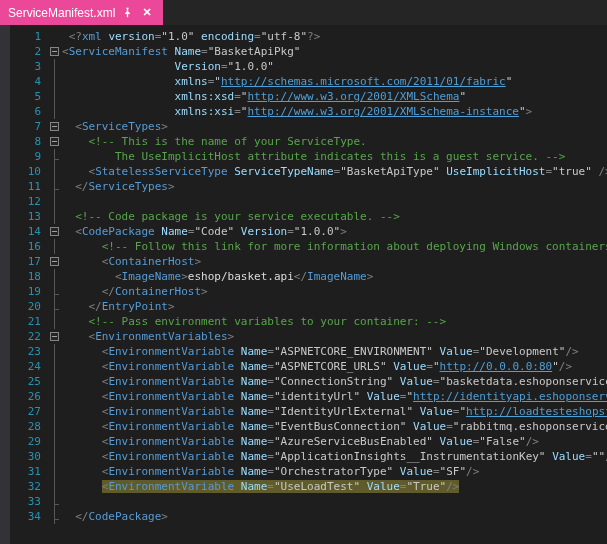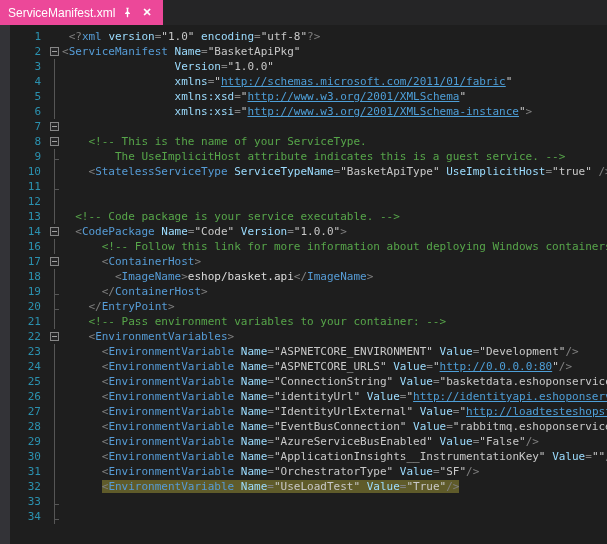--- a/index.html
+++ b/index.html
@@ -79,25 +79,25 @@
 
 <div class="editor">
   <div class="margin-strip"></div>
 
 <div class="row"><div class="num">1</div><div class="gut"></div><div class="code"><span class="w"> </span><span class="d">&lt;?</span><span class="e">xml</span><span class="w"> </span><span class="a">version</span><span class="d">=</span><span class="v">"1.0"</span><span class="w"> </span><span class="a">encoding</span><span class="d">=</span><span class="v">"utf-8"</span><span class="d">?&gt;</span></div></div>
     <div class="row"><div class="num">2</div><div class="gut"><div class="fbox"></div></div><div class="code"><span class="d">&lt;</span><span class="e">ServiceManifest</span><span class="w"> </span><span class="a">Name</span><span class="d">=</span><span class="v">"BasketApiPkg"</span></div></div>
     <div class="row"><div class="num">3</div><div class="gut"><div class="vline"></div></div><div class="code"><span class="w">                 </span><span class="a">Version</span><span class="d">=</span><span class="v">"1.0.0"</span></div></div>
     <div class="row"><div class="num">4</div><div class="gut"><div class="vline"></div></div><div class="code"><span class="w">                 </span><span class="a">xmlns</span><span class="d">=</span><span class="v">"</span><span class="u">http://schemas.microsoft.com/2011/01/fabric</span><span class="v">"</span></div></div>
     <div class="row"><div class="num">5</div><div class="gut"><div class="vline"></div></div><div class="code"><span class="w">                 </span><span class="a">xmlns:xsd</span><span class="d">=</span><span class="v">"</span><span class="u">http://www.w3.org/2001/XMLSchema</span><span class="v">"</span></div></div>
     <div class="row"><div class="num">6</div><div class="gut"><div class="vline"></div></div><div class="code"><span class="w">                 </span><span class="a">xmlns:xsi</span><span class="d">=</span><span class="v">"</span><span class="u">http://www.w3.org/2001/XMLSchema-instance</span><span class="v">"</span><span class="d">&gt;</span></div></div>
-    <div class="row"><div class="num">7</div><div class="gut"><div class="fbox"></div></div></div>
+    <div class="row"><div class="num">7</div><div class="gut"><div class="fbox"></div></div><div class="code"><span class="w">  </span><span class="d">&lt;</span><span class="e">ServiceTypes</span><span class="d">&gt;</span></div></div>
     <div class="row"><div class="num">8</div><div class="gut"><div class="fbox"></div></div><div class="code"><span class="w">    </span><span class="c">&lt;!-- This is the name of your ServiceType.</span></div></div>
     <div class="row"><div class="num">9</div><div class="gut"><div class="vline"></div><div class="tick"></div></div><div class="code"><span class="w">        </span><span class="c">The UseImplicitHost attribute indicates this is a guest service. --&gt;</span></div></div>
     <div class="row"><div class="num">10</div><div class="gut"><div class="vline"></div></div><div class="code"><span class="w">    </span><span class="d">&lt;</span><span class="e">StatelessServiceType</span><span class="w"> </span><span class="a">ServiceTypeName</span><span class="d">=</span><span class="v">"BasketApiType"</span><span class="w"> </span><span class="a">UseImplicitHost</span><span class="d">=</span><span class="v">"true"</span><span class="w"> </span><span class="d">/&gt;</span></div></div>
-    <div class="row"><div class="num">11</div><div class="gut"><div class="vline"></div><div class="tick"></div></div></div>
+    <div class="row"><div class="num">11</div><div class="gut"><div class="vline"></div><div class="tick"></div></div><div class="code"><span class="w">  </span><span class="d">&lt;/</span><span class="e">ServiceTypes</span><span class="d">&gt;</span></div></div>
     <div class="row"><div class="num">12</div><div class="gut"><div class="vline"></div></div><div class="code"></div></div>
     <div class="row"><div class="num">13</div><div class="gut"><div class="vline"></div></div><div class="code"><span class="w">  </span><span class="c">&lt;!-- Code package is your service executable. --&gt;</span></div></div>
     <div class="row"><div class="num">14</div><div class="gut"><div class="fbox"></div></div><div class="code"><span class="w">  </span><span class="d">&lt;</span><span class="e">CodePackage</span><span class="w"> </span><span class="a">Name</span><span class="d">=</span><span class="v">"Code"</span><span class="w"> </span><span class="a">Version</span><span class="d">=</span><span class="v">"1.0.0"</span><span class="d">&gt;</span></div></div>
     <div class="row"><div class="num">16</div><div class="gut"><div class="vline"></div></div><div class="code"><span class="w">      </span><span class="c">&lt;!-- Follow this link for more information about deploying Windows containers to</span></div></div>
     <div class="row"><div class="num">17</div><div class="gut"><div class="fbox"></div></div><div class="code"><span class="w">      </span><span class="d">&lt;</span><span class="e">ContainerHost</span><span class="d">&gt;</span></div></div>
     <div class="row"><div class="num">18</div><div class="gut"><div class="vline"></div></div><div class="code"><span class="w">        </span><span class="d">&lt;</span><span class="e">ImageName</span><span class="d">&gt;</span><span class="x">eshop/basket.api</span><span class="d">&lt;/</span><span class="e">ImageName</span><span class="d">&gt;</span></div></div>
     <div class="row"><div class="num">19</div><div class="gut"><div class="vline"></div><div class="tick"></div></div><div class="code"><span class="w">      </span><span class="d">&lt;/</span><span class="e">ContainerHost</span><span class="d">&gt;</span></div></div>
     <div class="row"><div class="num">20</div><div class="gut"><div class="vline"></div><div class="tick"></div></div><div class="code"><span class="w">    </span><span class="d">&lt;/</span><span class="e">EntryPoint</span><span class="d">&gt;</span></div></div>
     <div class="row"><div class="num">21</div><div class="gut"><div class="vline"></div></div><div class="code"><span class="w">    </span><span class="c">&lt;!-- Pass environment variables to your container: --&gt;</span></div></div>
     <div class="row"><div class="num">22</div><div class="gut"><div class="fbox"></div></div><div class="code"><span class="w">    </span><span class="d">&lt;</span><span class="e">EnvironmentVariables</span><span class="d">&gt;</span></div></div>
@@ -105,14 +105,14 @@
     <div class="row"><div class="num">24</div><div class="gut"><div class="vline"></div></div><div class="code"><span class="w">      </span><span class="d">&lt;</span><span class="e">EnvironmentVariable</span><span class="w"> </span><span class="a">Name</span><span class="d">=</span><span class="v">"ASPNETCORE_URLS"</span><span class="w"> </span><span class="a">Value</span><span class="d">=</span><span class="v">"</span><span class="u">http://0.0.0.0:80</span><span class="v">"</span><span class="d">/&gt;</span></div></div>
     <div class="row"><div class="num">25</div><div class="gut"><div class="vline"></div></div><div class="code"><span class="w">      </span><span class="d">&lt;</span><span class="e">EnvironmentVariable</span><span class="w"> </span><span class="a">Name</span><span class="d">=</span><span class="v">"ConnectionString"</span><span class="w"> </span><span class="a">Value</span><span class="d">=</span><span class="v">"basketdata.eshoponservicef</span></div></div>
     <div class="row"><div class="num">26</div><div class="gut"><div class="vline"></div></div><div class="code"><span class="w">      </span><span class="d">&lt;</span><span class="e">EnvironmentVariable</span><span class="w"> </span><span class="a">Name</span><span class="d">=</span><span class="v">"identityUrl"</span><span class="w"> </span><span class="a">Value</span><span class="d">=</span><span class="v">"</span><span class="u">http://identityapi.eshoponservi</span></div></div>
     <div class="row"><div class="num">27</div><div class="gut"><div class="vline"></div></div><div class="code"><span class="w">      </span><span class="d">&lt;</span><span class="e">EnvironmentVariable</span><span class="w"> </span><span class="a">Name</span><span class="d">=</span><span class="v">"IdentityUrlExternal"</span><span class="w"> </span><span class="a">Value</span><span class="d">=</span><span class="v">"</span><span class="u">http://loadtesteshopsfl</span></div></div>
     <div class="row"><div class="num">28</div><div class="gut"><div class="vline"></div></div><div class="code"><span class="w">      </span><span class="d">&lt;</span><span class="e">EnvironmentVariable</span><span class="w"> </span><span class="a">Name</span><span class="d">=</span><span class="v">"EventBusConnection"</span><span class="w"> </span><span class="a">Value</span><span class="d">=</span><span class="v">"rabbitmq.eshoponservicef</span></div></div>
     <div class="row"><div class="num">29</div><div class="gut"><div class="vline"></div></div><div class="code"><span class="w">      </span><span class="d">&lt;</span><span class="e">EnvironmentVariable</span><span class="w"> </span><span class="a">Name</span><span class="d">=</span><span class="v">"AzureServiceBusEnabled"</span><span class="w"> </span><span class="a">Value</span><span class="d">=</span><span class="v">"False"</span><span class="d">/&gt;</span></div></div>
     <div class="row"><div class="num">30</div><div class="gut"><div class="vline"></div></div><div class="code"><span class="w">      </span><span class="d">&lt;</span><span class="e">EnvironmentVariable</span><span class="w"> </span><span class="a">Name</span><span class="d">=</span><span class="v">"ApplicationInsights__InstrumentationKey"</span><span class="w"> </span><span class="a">Value</span><span class="d">=</span><span class="v">""</span><span class="d">/&gt;</span></div></div>
     <div class="row"><div class="num">31</div><div class="gut"><div class="vline"></div></div><div class="code"><span class="w">      </span><span class="d">&lt;</span><span class="e">EnvironmentVariable</span><span class="w"> </span><span class="a">Name</span><span class="d">=</span><span class="v">"OrchestratorType"</span><span class="w"> </span><span class="a">Value</span><span class="d">=</span><span class="v">"SF"</span><span class="d">/&gt;</span></div></div>
     <div class="row"><div class="num">32</div><div class="gut"><div class="vline"></div></div><div class="code"><span class="w">      </span><span class="hl"><span class="d">&lt;</span><span class="e">EnvironmentVariable</span><span class="w"> </span><span class="a">Name</span><span class="d">=</span><span class="v">"UseLoadTest"</span><span class="w"> </span><span class="a">Value</span><span class="d">=</span><span class="v">"True"</span><span class="d">/&gt;</span></span></div></div>
     <div class="row"><div class="num">33</div><div class="gut"><div class="vline"></div><div class="tick"></div></div></div>
-    <div class="row"><div class="num">34</div><div class="gut"><div class="vline"></div><div class="tick"></div></div></div>
+    <div class="row"><div class="num">34</div><div class="gut"><div class="vline"></div><div class="tick"></div></div><div class="code"><span class="w">  </span><span class="d">&lt;/</span><span class="e">CodePackage</span><span class="d">&gt;</span></div></div>
   </div>
 
 </body></html>

